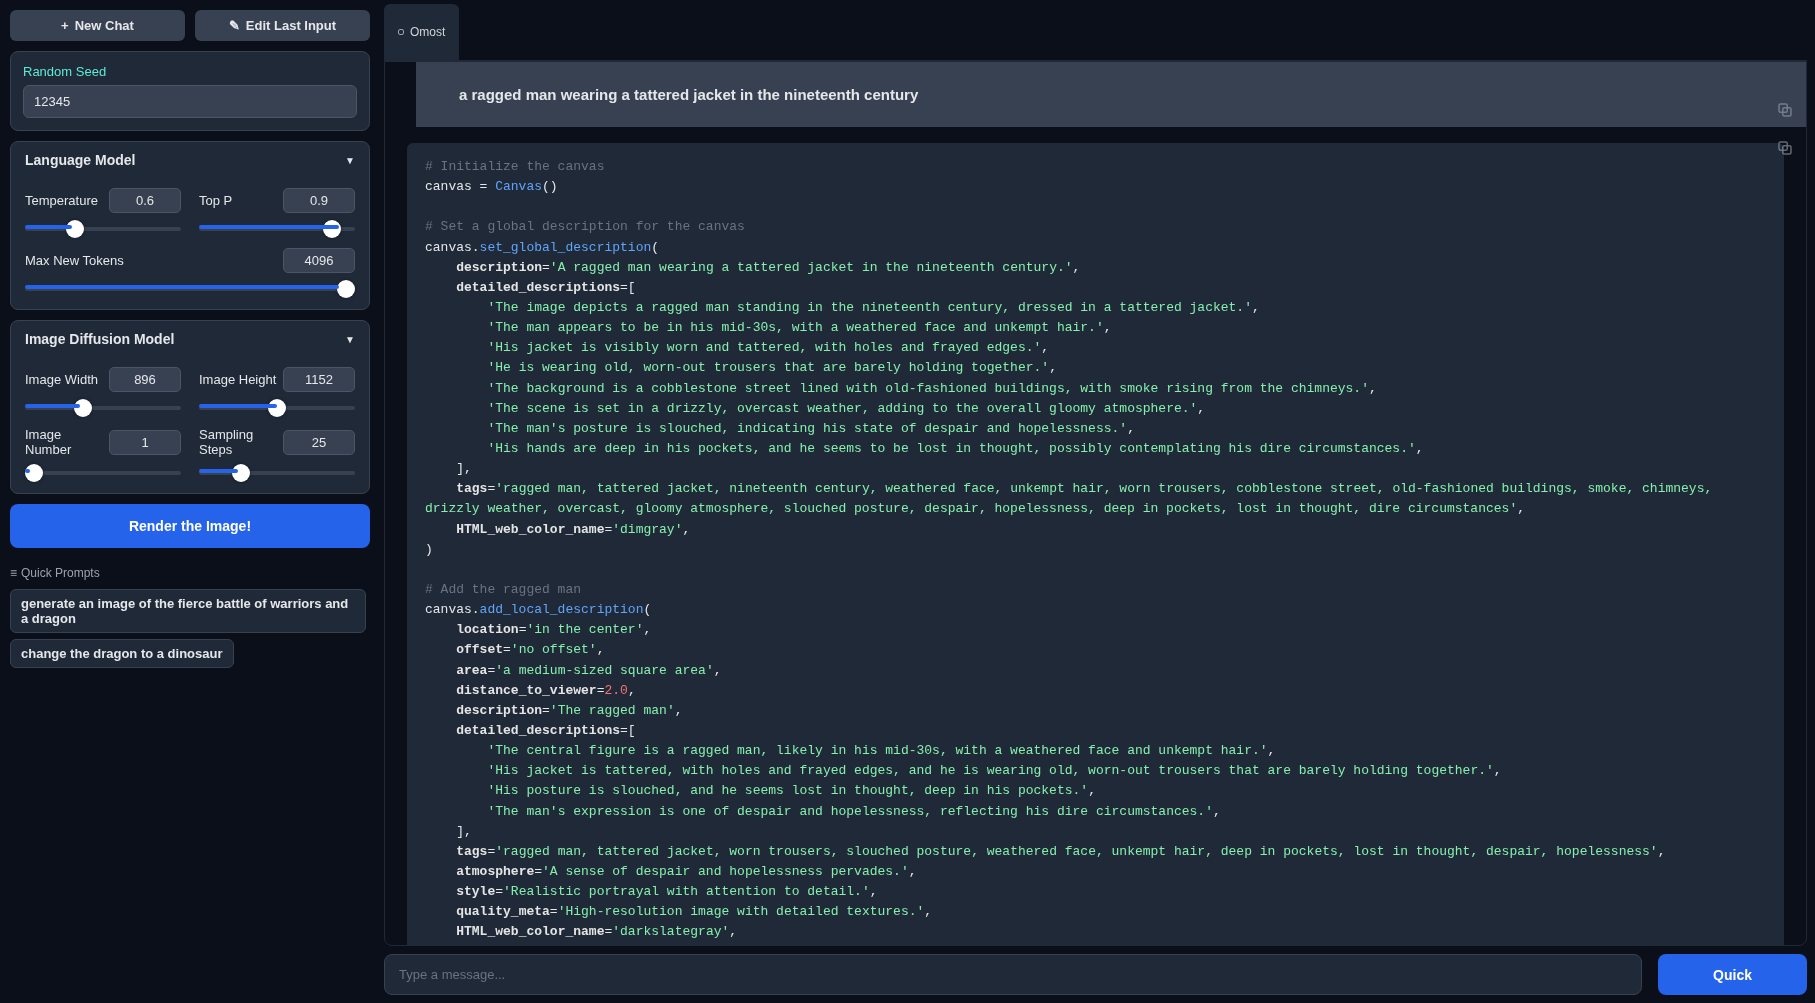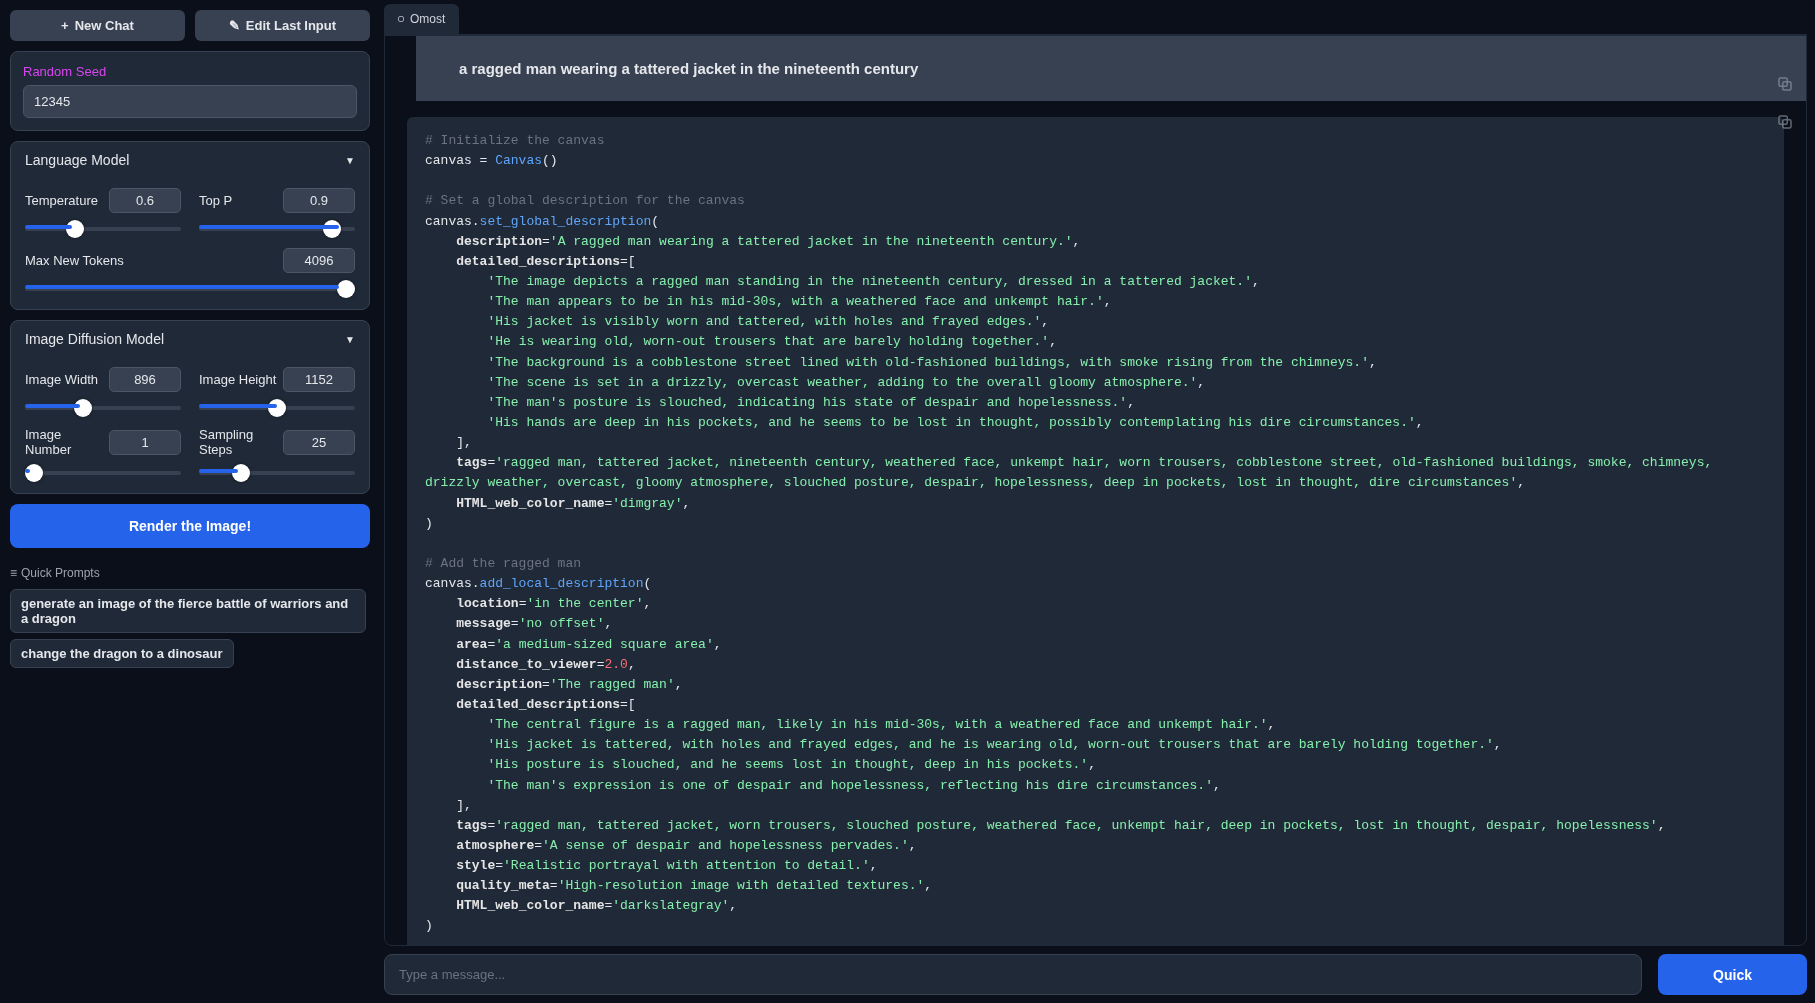--- a/index.html
+++ b/index.html
@@ -3,41 +3,41 @@
 <meta charset="utf-8">
 <style>
 * { margin:0; padding:0; box-sizing:border-box; }
 body { font-family:"Segoe UI",Arial,sans-serif; background:#0b0f19; color:#e5e7eb; font-size:13px; overflow:hidden; }
 .app { display:flex; height:100vh; }
 .sidebar { width:380px; padding:10px; overflow-y:auto; flex-shrink:0; }
 .btn-row { display:flex; gap:10px; margin-bottom:10px; }
 .btn { flex:1; background:#374151; border:none; border-radius:6px; color:#e5e7eb; padding:8px 10px; font-size:13px; font-weight:600; cursor:pointer; display:flex; align-items:center; justify-content:center; gap:6px; }
 .panel { background:#1f2937; border:1px solid #374151; border-radius:8px; margin-bottom:10px; }
 .panel-body { padding:12px; }
-.panel-header { display:flex; justify-content:space-between; align-items:center; padding:10px 14px; font-weight:400; font-size:14px; cursor:pointer; }
+.panel-header { display:flex; justify-content:space-between; align-items:center; padding:10px 14px; font-weight:700; font-size:14px; cursor:pointer; }
 .chev { font-size:10px; }
-.label-sm { font-size:13px; color:#d946ef; margin-bottom:6px; display:block; }
+.label-sm { font-size:13px; color:#5eead4; margin-bottom:6px; display:block; }
 .txt-input { background:#374151; border:1px solid #4b5563; border-radius:6px; color:#e5e7eb; padding:8px 10px; width:100%; font-size:13px; }
 .param-grid { display:grid; grid-template-columns:1fr 1fr; gap:14px 18px; padding:10px 14px 15px; }
 .param { display:flex; flex-direction:column; }
 .param-top { display:flex; justify-content:space-between; align-items:center; margin-bottom:6px; }
 .param-lbl { font-size:13px; color:#e5e7eb; }
 .num-box { background:#374151; border:1px solid #4b5563; border-radius:5px; color:#e5e7eb; padding:4px 8px; width:72px; text-align:center; font-size:13px; }
 .slider { -webkit-appearance:none; width:100%; height:4px; background:#374151; border-radius:2px; outline:none; }
 .slider::-webkit-slider-thumb { -webkit-appearance:none; width:18px; height:18px; border-radius:50%; background:#fff; cursor:pointer; box-shadow:0 0 3px rgba(0,0,0,.5); }
 .slider::-moz-range-thumb { width:18px; height:18px; border-radius:50%; background:#fff; border:none; cursor:pointer; }
 .slider-fill { position:relative; }
 .slider-fill .track { position:absolute; left:0; top:50%; transform:translateY(-50%); height:4px; background:#2563eb; border-radius:2px; pointer-events:none; }
 .param.full { grid-column:1/-1; }
 .render-btn { width:100%; background:#2563eb; border:none; border-radius:8px; color:#fff; font-weight:700; font-size:14px; padding:14px; cursor:pointer; margin-bottom:12px; }
 .qp-head { font-size:12px; color:#9ca3af; margin:6px 0; display:flex; align-items:center; gap:4px; }
 .chip { display:inline-block; background:#1f2937; border:1px solid #374151; border-radius:6px; padding:6px 10px; margin:3px 4px 3px 0; font-size:13px; color:#e5e7eb; cursor:pointer;font-weight:bold; }
 .main { flex:1; display:flex; flex-direction:column; padding:4px 8px 8px 4px; min-width:0; }
 .tab-bar { display:flex; align-items:center; border-bottom:1px solid #1f2937; }
-.tab { background:#1f2937; padding:8px 14px; border-radius:6px 6px 0 0; font-size:12px; color:#d1d5db; display:flex; align-items:center; gap:6px; }
+.tab { background:#1f2937; padding:21px 14px; border-radius:6px 6px 0 0; font-size:12px; color:#d1d5db; display:flex; align-items:center; gap:6px; }
 .tab .dot { width:6px; height:6px; border:1px solid #9ca3af; border-radius:2px; }
 .chat-area { flex:1; background:#0b0f19; border:1px solid #1f2937; border-radius:0 0 8px 8px; display:flex; flex-direction:column; min-height:0; position:relative; }
 .scroll-wrap { flex:1; overflow-y:scroll; scrollbar-width:thin; scrollbar-color:#4b5563 #1f2937; }
 .scroll-wrap::-webkit-scrollbar { width:14px; }
 .scroll-wrap::-webkit-scrollbar-track { background:#1f2937; }
 .scroll-wrap::-webkit-scrollbar-thumb { background:#4b5563; border-radius:7px; border:3px solid #1f2937; }
 .user-msg { background:#374151; padding:24px 43px; font-weight:600; font-size:15px; color:#e5e7eb; position:relative;margin-left:31px; }
 .asst-msg { padding:16px 22px; position:relative; }
 .copy-btn { position:absolute; right:12px; width:18px; height:18px; cursor:pointer; opacity:.6; }
 .copy-btn svg { width:18px; height:18px; stroke:#9ca3af; }
@@ -188,21 +188,21 @@
         <span class="c-str">'The man's posture is slouched, indicating his state of despair and hopelessness.'</span><span class="c-op">,</span>
         <span class="c-str">'His hands are deep in his pockets, and he seems to be lost in thought, possibly contemplating his dire circumstances.'</span><span class="c-op">,</span>
     <span class="c-op">],</span>
     <span class="c-arg">tags</span><span class="c-op">=</span><span class="c-str">'ragged man, tattered jacket, nineteenth century, weathered face, unkempt hair, worn trousers, cobblestone street, old-fashioned buildings, smoke, chimneys, drizzly weather, overcast, gloomy atmosphere, slouched posture, despair, hopelessness, deep in pockets, lost in thought, dire circumstances'</span><span class="c-op">,</span>
     <span class="c-arg">HTML_web_color_name</span><span class="c-op">=</span><span class="c-str">'dimgray'</span><span class="c-op">,</span>
 <span class="c-op">)</span>
 
 <span class="c-com"># Add the ragged man</span>
 <span class="c-id">canvas.</span><span class="c-fn">add_local_description</span><span class="c-op">(</span>
     <span class="c-arg">location</span><span class="c-op">=</span><span class="c-str">'in the center'</span><span class="c-op">,</span>
-    <span class="c-arg">message</span><span class="c-op">=</span><span class="c-str">'no offset'</span><span class="c-op">,</span>
+    <span class="c-arg">offset</span><span class="c-op">=</span><span class="c-str">'no offset'</span><span class="c-op">,</span>
     <span class="c-arg">area</span><span class="c-op">=</span><span class="c-str">'a medium-sized square area'</span><span class="c-op">,</span>
     <span class="c-arg">distance_to_viewer</span><span class="c-op">=</span><span class="c-num">2.0</span><span class="c-op">,</span>
     <span class="c-arg">description</span><span class="c-op">=</span><span class="c-str">'The ragged man'</span><span class="c-op">,</span>
     <span class="c-arg">detailed_descriptions</span><span class="c-op">=</span><span class="c-op">[</span>
         <span class="c-str">'The central figure is a ragged man, likely in his mid-30s, with a weathered face and unkempt hair.'</span><span class="c-op">,</span>
         <span class="c-str">'His jacket is tattered, with holes and frayed edges, and he is wearing old, worn-out trousers that are barely holding together.'</span><span class="c-op">,</span>
         <span class="c-str">'His posture is slouched, and he seems lost in thought, deep in his pockets.'</span><span class="c-op">,</span>
         <span class="c-str">'The man's expression is one of despair and hopelessness, reflecting his dire circumstances.'</span><span class="c-op">,</span>
     <span class="c-op">],</span>
     <span class="c-arg">tags</span><span class="c-op">=</span><span class="c-str">'ragged man, tattered jacket, worn trousers, slouched posture, weathered face, unkempt hair, deep in pockets, lost in thought, despair, hopelessness'</span><span class="c-op">,</span>

